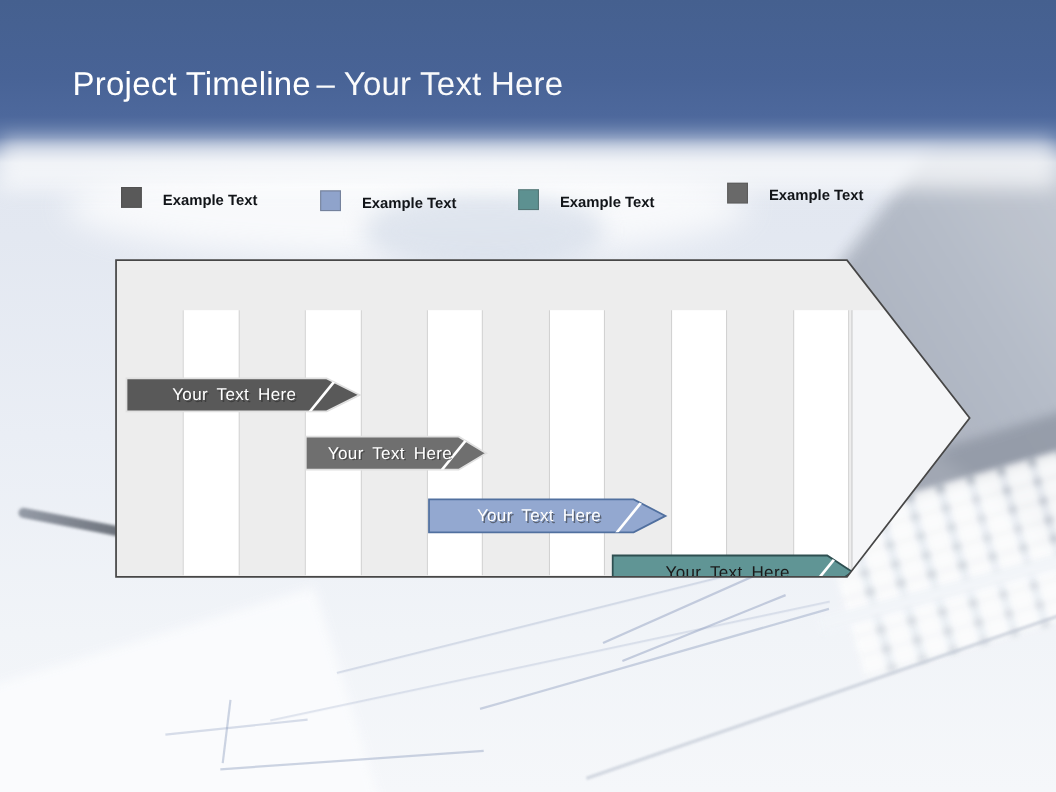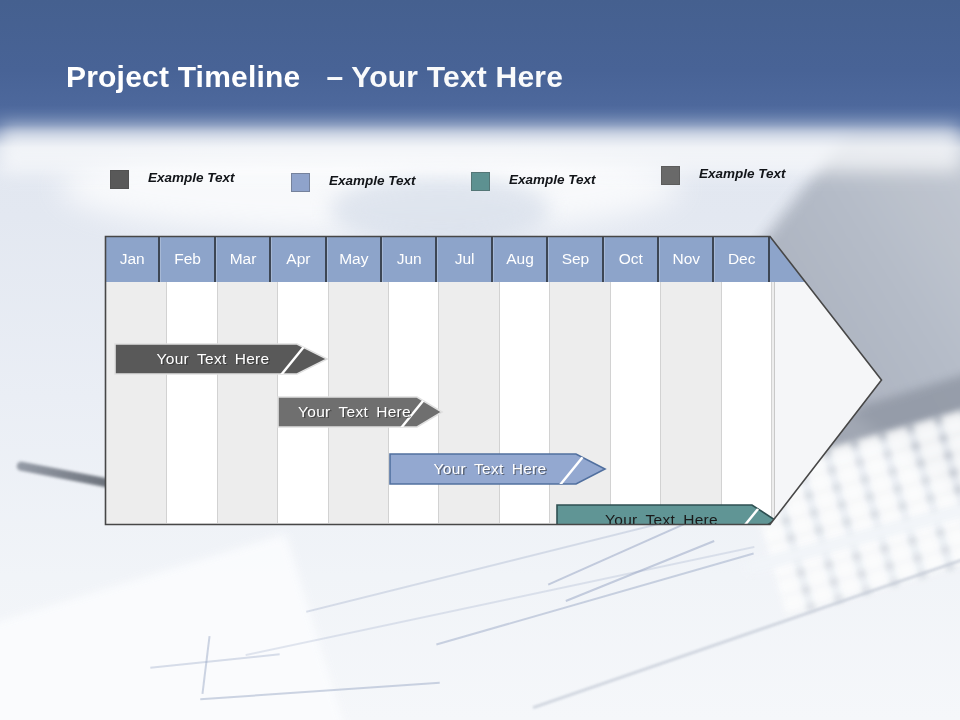--- a/index.html
+++ b/index.html
@@ -31,26 +31,26 @@
   .sk6 { left:560px; top:570px; width:160px; height:2px; opacity:.5; transform:rotate(-22deg); }
   .sk7 { left:430px; top:598px; width:330px; height:2px; opacity:.45; transform:rotate(-16deg); }
   .sk8 { left:150px; top:660px; width:130px; height:2px; opacity:.35; transform:rotate(-6deg); }
 
   
   .title-band { position:absolute; left:0; top:0; width:960px; height:170px; pointer-events:none;
     background:linear-gradient(180deg,#45608f 0%,#47629400 100%);
     background:linear-gradient(180deg,#45608f 0px,#486396 70px,#4d689c 105px,#5d77a8 125px,rgba(205,214,228,.55) 148px,rgba(233,237,243,0) 170px); }
   .band-haze { left:0; top:126px; width:960px; height:46px; background:#ffffff; opacity:.65; filter:blur(9px); }
   .slide-title { position:absolute; left:66px; top:60px; font-size:30px; color:#ffffff; white-space:nowrap; letter-spacing:.2px; }
-  .slide-title .tp { font-weight:700; }
-  .slide-title .ts { font-weight:700; margin-left:26px; opacity:.97; }
+  .slide-title .tp { font-weight:400; }
+  .slide-title .ts { font-weight:400; margin-left:5px; opacity:.97; }
 
   
   .legend { position:absolute; left:0; top:0; width:960px; height:0; }
-  .legend-item { position:absolute; display:flex; align-items:flex-start;font-style:italic; }
+  .legend-item { position:absolute; display:flex; align-items:flex-end; }
   .legend-swatch { width:19px; height:19px; flex:none; box-shadow:0 0 0 1px rgba(70,70,70,.35) inset; }
   .legend-label { font-size:13.5px; font-weight:700; color:#111418; margin-left:19px; white-space:nowrap; }
   .li0 { left:110px; top:170px; } .li1 { left:291px; top:173px; } .li2 { left:471px; top:172px; } .li3 { left:661px; top:166px; }
 
   
   .chart-wrap { position:absolute; left:105px; top:236px; width:777px; height:288px; }
   .chart-clip { position:absolute; inset:0; clip-path:polygon(0 0,665px 0,776px 144px,665px 288px,0 288px); background:#ededed; }
   .month-header { position:absolute; left:0; top:0; width:777px; height:46px; display:flex; background:var(--header-blue,#8da4ca); }
   .month-cell { flex:none; width:55.42px; height:46px; display:flex; align-items:center; justify-content:center;
     color:#ffffff; font-size:15.5px; border-right:2px solid #3d4654; border-left:1px solid rgba(255,255,255,.22); }
@@ -105,35 +105,20 @@
     <span class="legend-label">Example Text</span>
   </div>
   <div class="legend-item li3">
     <span class="legend-swatch" style="background: rgb(105, 105, 105);"></span>
     <span class="legend-label">Example Text</span>
   </div>
 </div>
 
 <div class="chart-wrap">
   <div class="chart-clip">
-    <div class="month-header">
-      <div class="month-cell">Jan</div>
-      <div class="month-cell">Feb</div>
-      <div class="month-cell">Mar</div>
-      <div class="month-cell">Apr</div>
-      <div class="month-cell">May</div>
-      <div class="month-cell">Jun</div>
-      <div class="month-cell">Jul</div>
-      <div class="month-cell">Aug</div>
-      <div class="month-cell">Sep</div>
-      <div class="month-cell">Oct</div>
-      <div class="month-cell">Nov</div>
-      <div class="month-cell">Dec</div>
-      <div class="month-filler"></div>
-    </div>
     <div class="tl-body">
       <div class="colw cw1"></div>
       <div class="colw cw2"></div>
       <div class="colw cw3"></div>
       <div class="colw cw4"></div>
       <div class="colw cw5"></div>
       <div class="colw cw6"></div>
       <div class="tip-fill"></div>
       <div class="bar" id="bar0" style="left: 5px; top: 60px;">
           <svg width="216" height="34" viewBox="-1 -2 216 34">

